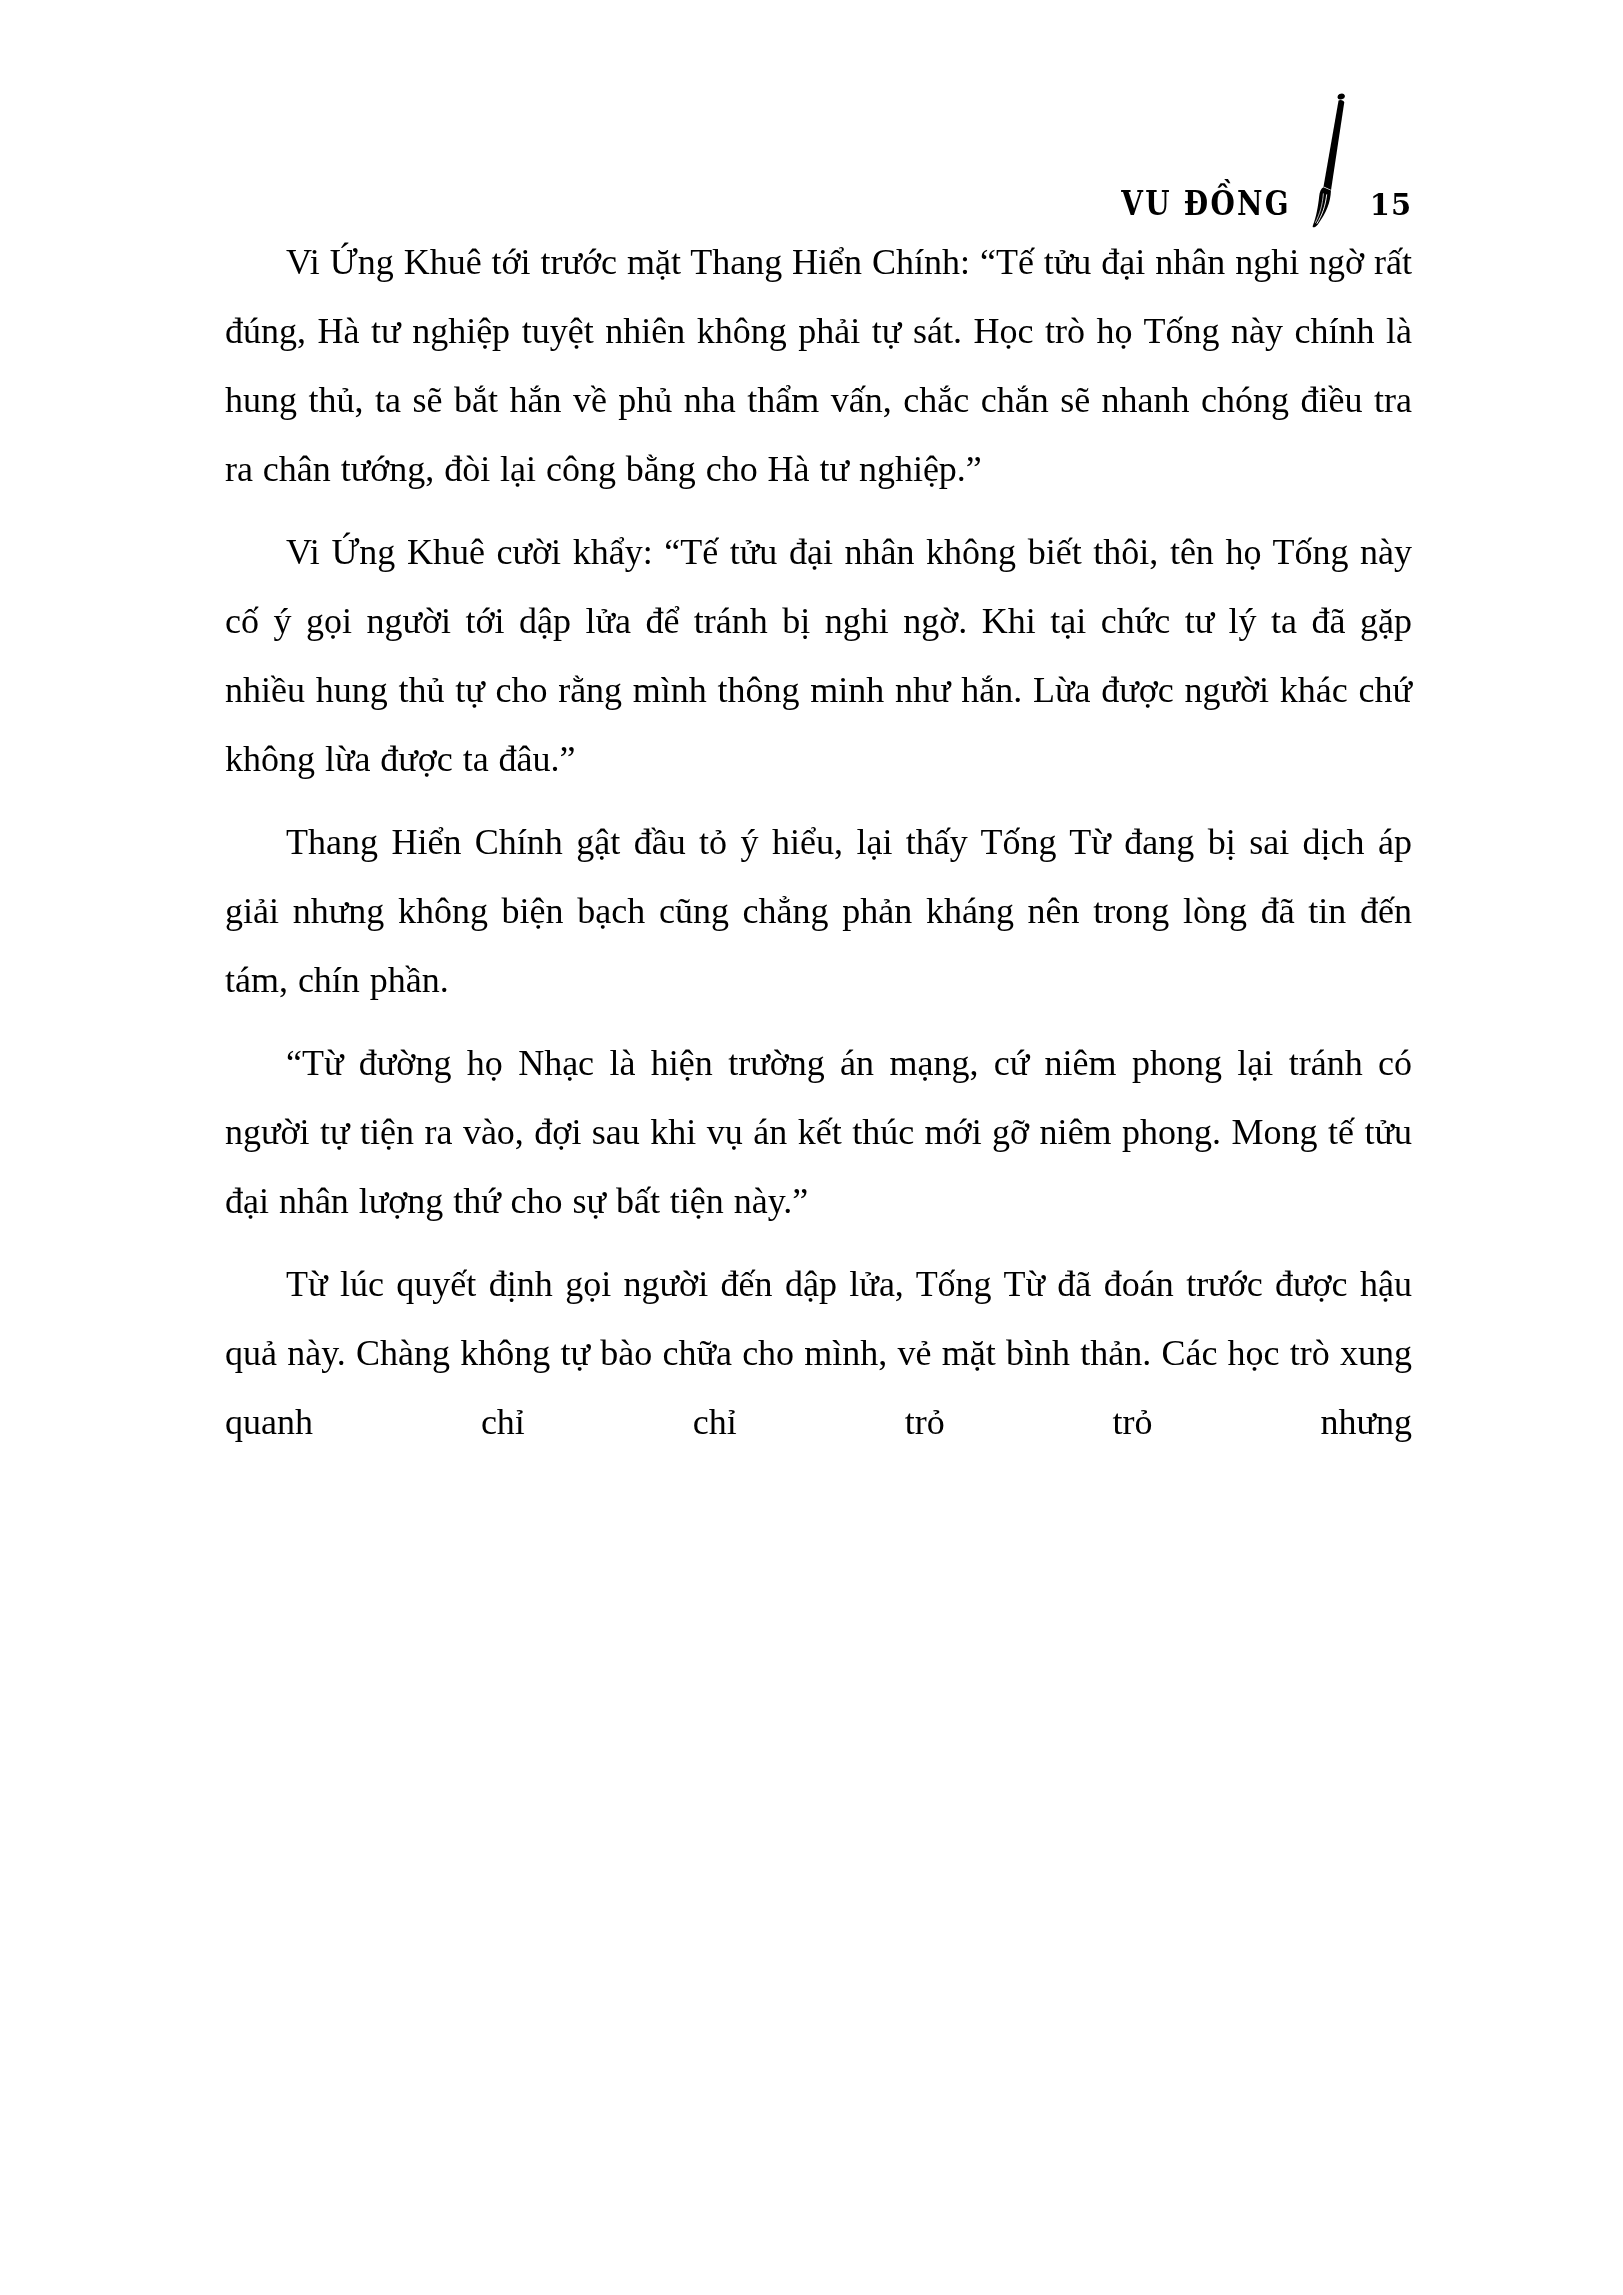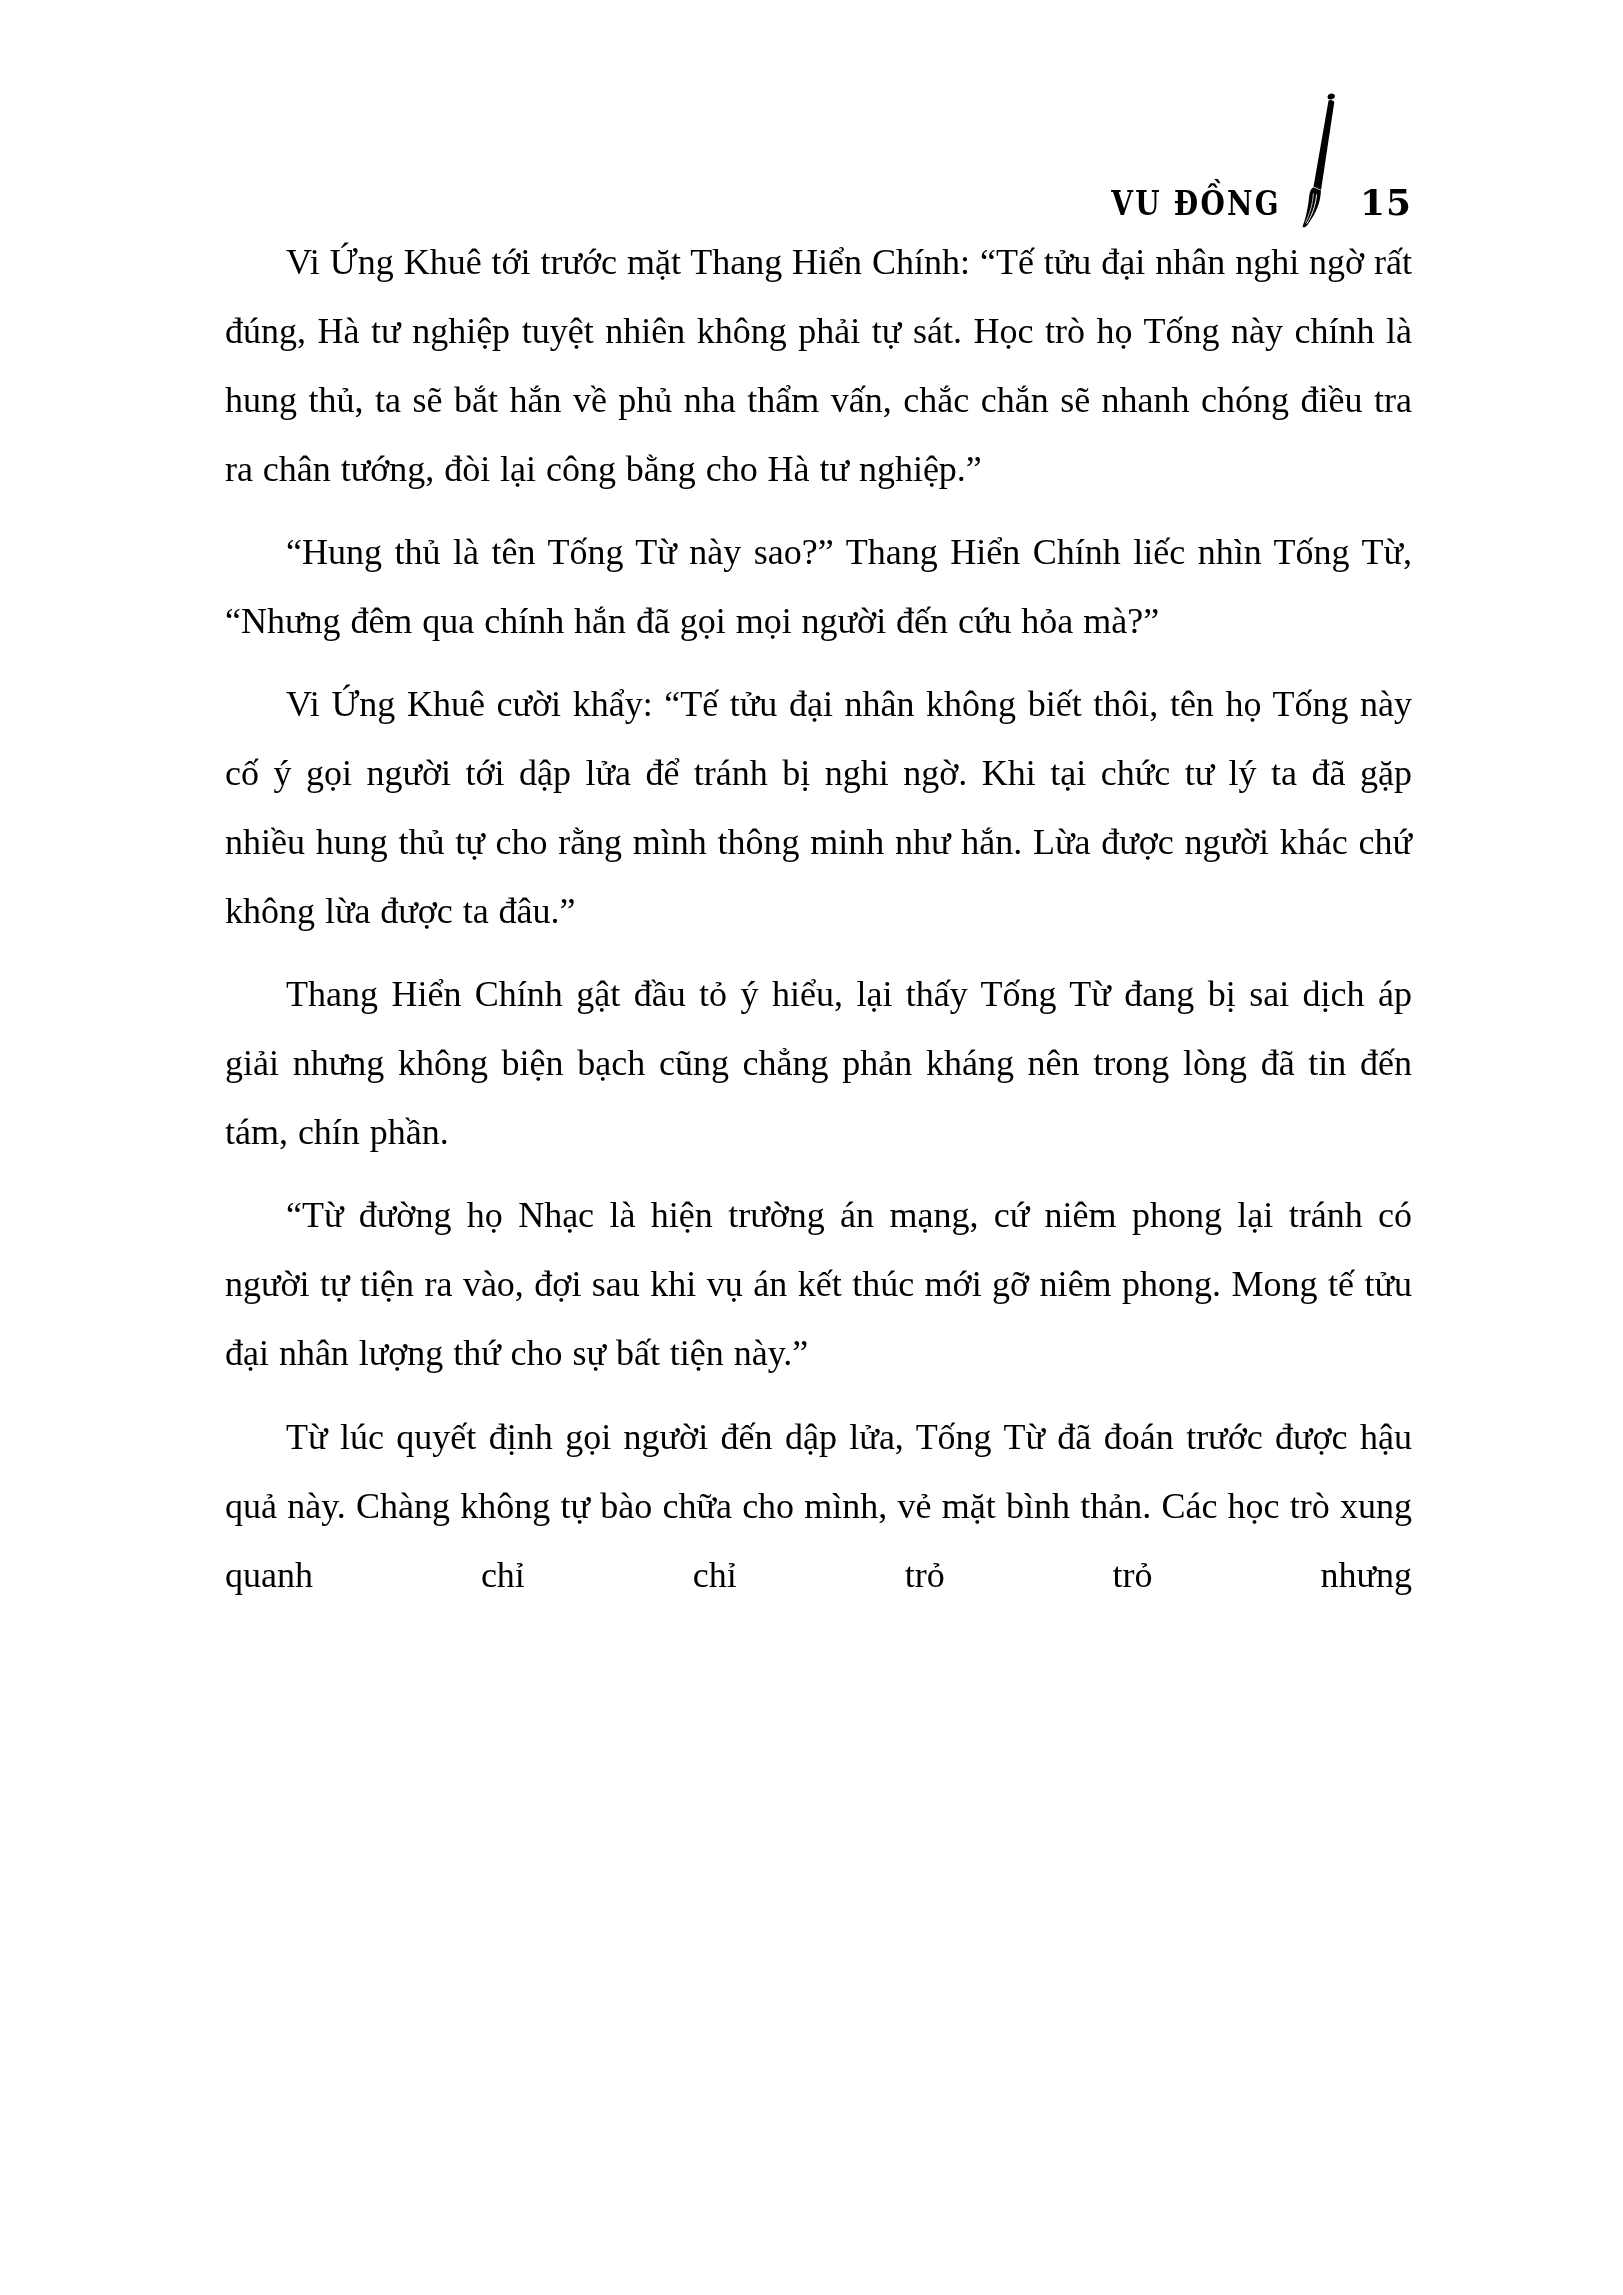--- a/index.html
+++ b/index.html
@@ -37,21 +37,21 @@
     letter-spacing: 2.8px;
     transform: scaleX(0.82);
     transform-origin: bottom right;
     display: inline-block;
     padding-bottom: 2.8px;
     white-space: nowrap;
   }
   .page-number {
     font-family: "DejaVu Serif", "Liberation Serif", serif;
     font-weight: 700;
-    font-size: 36px;
+    font-size: 29px;
     line-height: 1;
     letter-spacing: 0.9px;
     display: inline-block;
     padding-bottom: 2.8px;
   }
   .brush-wrap {
     display: inline-block;
     width: 39px;
     height: 135px;
     flex: 0 0 auto;
@@ -96,21 +96,20 @@
         <path d="M33 214 C30 240 23 258 12 276" stroke="#ffffff" stroke-width="2" fill="none"></path>
         <path d="M26 212 C24 236 19 254 9 274" stroke="#ffffff" stroke-width="1.5" fill="none"></path>
       </svg>
     </span>
 
     <span class="page-number">15</span>
   </div>
 
   <div class="body-text">
     <p>Vi Ứng Khuê tới trước mặt Thang Hiển Chính: “Tế tửu đại nhân nghi ngờ rất đúng, Hà tư nghiệp tuyệt nhiên không phải tự sát. Học trò họ Tống này chính là hung thủ, ta sẽ bắt hắn về phủ nha thẩm vấn, chắc chắn sẽ nhanh chóng điều tra ra chân tướng, đòi lại công bằng cho Hà tư nghiệp.”</p>
-    <p>“Hung thủ là tên Tống Từ này sao?” Thang Hiển Chính liếc nhìn Tống Từ, “Nhưng đêm qua chính hắn đã gọi mọi người đến cứu hỏa mà?”</p>
     <p>Vi Ứng Khuê cười khẩy: “Tế tửu đại nhân không biết thôi, tên họ Tống này cố ý gọi người tới dập lửa để tránh bị nghi ngờ. Khi tại chức tư lý ta đã gặp nhiều hung thủ tự cho rằng mình thông minh như hắn. Lừa được người khác chứ không lừa được ta đâu.”</p>
     <p>Thang Hiển Chính gật đầu tỏ ý hiểu, lại thấy Tống Từ đang bị sai dịch áp giải nhưng không biện bạch cũng chẳng phản kháng nên trong lòng đã tin đến tám, chín phần.</p>
     <p>“Từ đường họ Nhạc là hiện trường án mạng, cứ niêm phong lại tránh có người tự tiện ra vào, đợi sau khi vụ án kết thúc mới gỡ niêm phong. Mong tế tửu đại nhân lượng thứ cho sự bất tiện này.”</p>
     <p class="last-full">Từ lúc quyết định gọi người đến dập lửa, Tống Từ đã đoán trước được hậu quả này. Chàng không tự bào chữa cho mình, vẻ mặt bình thản. Các học trò xung quanh chỉ chỉ trỏ trỏ nhưng</p>
   </div>
 
 </div>
 
 
 </body></html>

